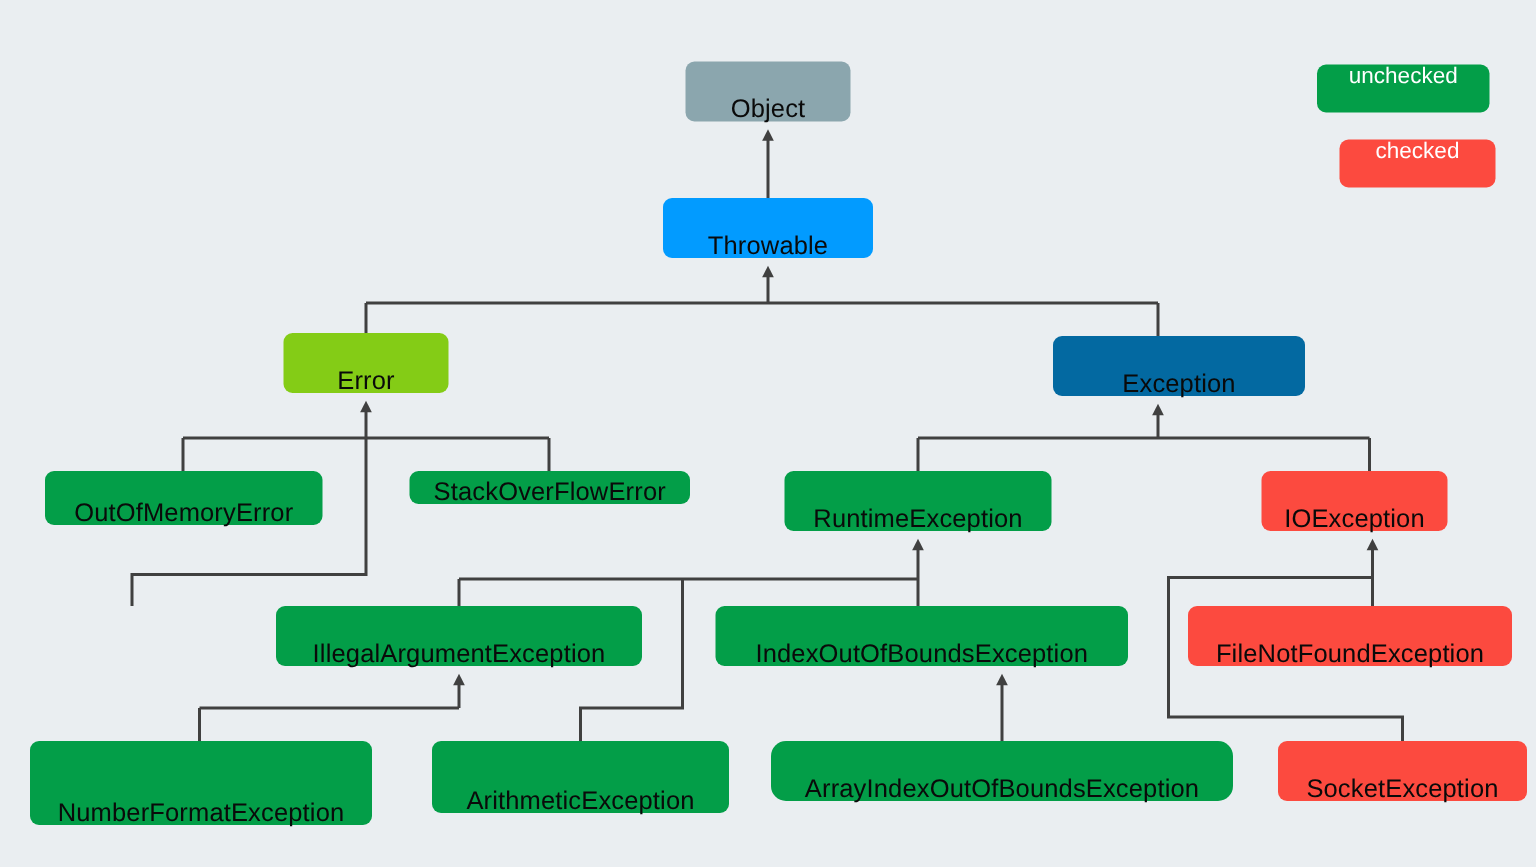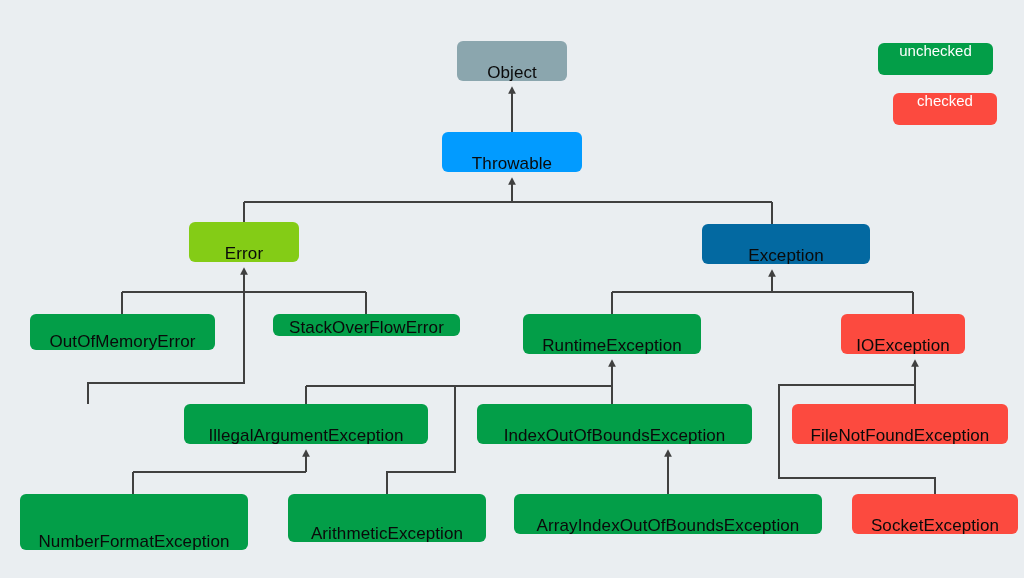--- a/index.html
+++ b/index.html
@@ -154,21 +154,21 @@
   </div>
 
   <div class="node" style="left:20px; top:494px; width:228px; height:56px; background:#039e48;">
     <span>NumberFormatException</span>
   </div>
 
   <div class="node" style="left:288px; top:494px; width:198px; height:48px; background:#039e48;">
     <span>ArithmeticException</span>
   </div>
 
-  <div class="node" style="left:514px; top:494px; width:308px; height:40px; background:#039e48;">
+  <div class="node" style="left:514px; top:494px; width:308px; height:40px; background:#039e48;border-radius:10px;">
     <span>ArrayIndexOutOfBoundsException</span>
   </div>
 
   <div class="node" style="left:852px; top:494px; width:166px; height:40px; background:#fc4a3f;">
     <span>SocketException</span>
   </div>
 
   <div class="legend-chip" style="left:878px; top:43px; width:115px; height:32px; background:#039e48;">
     <span>unchecked</span>
   </div>

